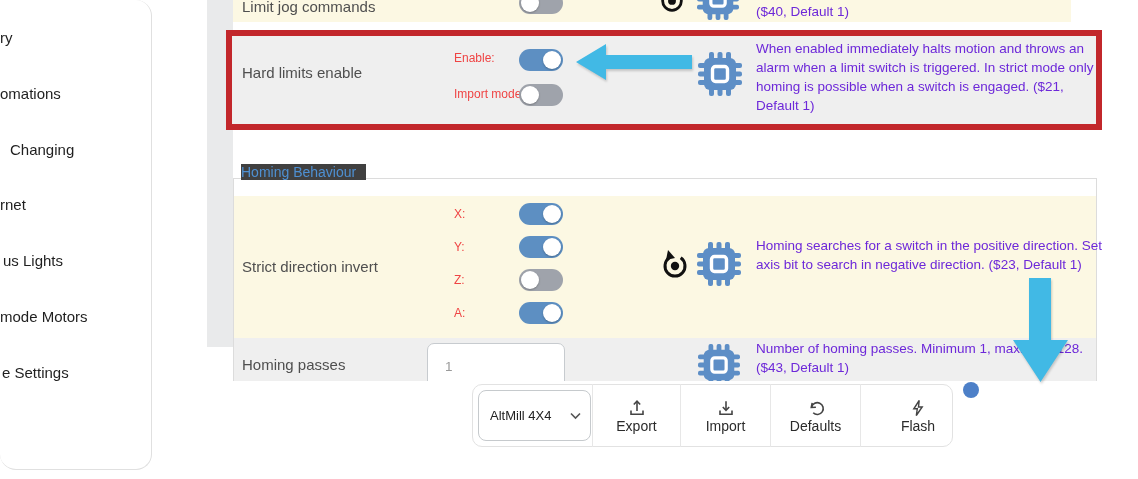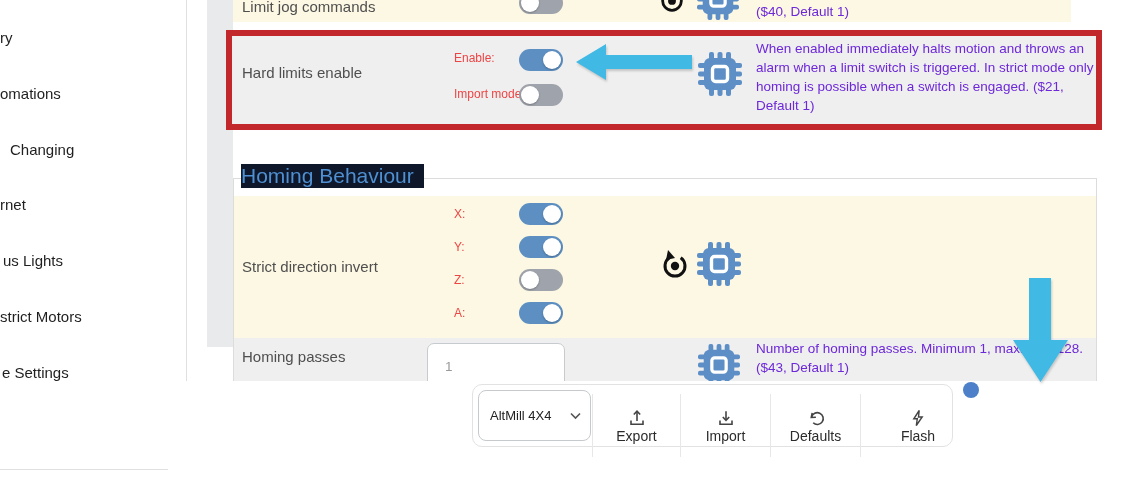--- a/index.html
+++ b/index.html
@@ -2,41 +2,41 @@
 <html><head>
 <meta charset="utf-8">
 <style>
   * { margin:0; padding:0; box-sizing:border-box; }
   html,body { width:1138px; height:479px; background:#ffffff; overflow:hidden;
               font-family:"Liberation Sans", sans-serif; }
   #screen { position:relative; width:1138px; height:479px; background:#fff; }
   .abs { position:absolute; }
 
   
-  .sidebar { left:0; top:0; width:187px; height:470px; background:#fff;
-             border-right:1px solid #e0e0e0; border-bottom:1px solid #e0e0e0; z-index:5; }
+  .sidebar { left:0; top:0; width:152px; height:470px; background:#fff;
+             border-right:1px solid #e0e0e0; border-bottom:1px solid #e0e0e0; z-index:5;border-radius:16px; }
   .side-item { position:absolute; font-size:15px; color:#1f1f1f; white-space:nowrap; cursor:pointer; }
 
   .gutter { left:207px; top:0; width:26px; height:347px; background:#e9eaeb; z-index:1; }
 
   
   .row-cream { background:#fcf8e3; z-index:2; }
   .row-gray  { background:#efefef; z-index:2; }
   .row-label { font-size:15px; color:#4f4f4f; white-space:nowrap; z-index:4; }
   .sub-label { font-size:12px; color:#ef4444; white-space:nowrap; z-index:4; }
   .desc { font-size:13.5px; line-height:19px; color:#6d28d9; z-index:4; }
 
   .highlight-box { left:226px; top:30px; width:876px; height:100px;
                    border:6px solid #c2272b; background:#efefef; z-index:3; }
 
   
   .fieldset { left:233px; top:178px; width:864px; height:205px;
               border-top:1px solid #dcdcdc; border-left:1px solid #dcdcdc;
               border-right:1px solid #dcdcdc; z-index:2; }
-  .legend { left:241px; top:164px; font-size:21px; color:#4e90d2; background:#0f172a;
+  .legend { left:241px; top:164px; font-size:14px; color:#4e90d2; background:#404040;
             padding:0 10px 0 0; z-index:4; white-space:nowrap; }
 
   
   .toggle { width:44px; height:22px; border-radius:11px; z-index:5; cursor:pointer; }
   .toggle .knob { position:absolute; top:2px; width:18px; height:18px; border-radius:50%;
                   background:#fff; box-shadow:0 1px 2px rgba(0,0,0,.25); }
   .toggle.on  { background:#5d8fc2; }
   .toggle.on .knob { right:2px; }
   .toggle.off { background:#9fa3ab; }
   .toggle.off .knob { left:2px; }
@@ -46,21 +46,21 @@
                padding-left:17px; z-index:4; font-family:"Liberation Sans", sans-serif; }
 
   
   .footer { left:168px; top:381px; width:970px; height:98px; background:#fff; z-index:30; }
   .toolbar { left:472px; top:384px; width:481px; height:63px; background:#fff;
              border:1px solid #e2e2e2; border-radius:10px; z-index:31; }
   .profile { left:478px; top:390px; width:113px; height:51px; border:1px solid #c6cacd;
              border-radius:8px; background:#fff; z-index:33; cursor:pointer;
              display:flex; align-items:center; padding:0 9px 0 11px; }
   .profile .plabel { font-size:13px; color:#222; flex:1; white-space:nowrap; }
-  .tbtn { top:394px; height:63px; z-index:32; border-left:1px solid #e7e7e7; background:transparent;
+  .tbtn { top:384px; height:63px; z-index:32; border-left:1px solid #e7e7e7; background:transparent;
           display:flex; flex-direction:column; align-items:center; justify-content:center;
           gap:0; cursor:pointer; }
   .tbtn .tlabel { font-size:14px; color:#2b2b2b; white-space:nowrap; }
   .apply { left:967px; top:387px; width:146px; height:59px; background:#198754; border-radius:8px;
            z-index:33; display:flex; align-items:center; justify-content:center; cursor:pointer; }
   .apply .alabel { font-size:19px; color:#fff; white-space:nowrap; }
   .dot { left:963px; top:382px; width:16px; height:16px; border-radius:50%;
          background:#4d80c8; z-index:46; }
 
   .arrow { z-index:50; filter:drop-shadow(1px 2px 1px rgba(0,0,0,.18)); }
@@ -70,21 +70,21 @@
 <body>
 
 <div id="screen">
 
   <div class="abs sidebar">
     <div class="side-item" style="left:0;top:29px">ry</div>
     <div class="side-item" style="left:0;top:85px">omations</div>
     <div class="side-item" style="left:10px;top:141px">Changing</div>
     <div class="side-item" style="left:0;top:196px">rnet</div>
     <div class="side-item" style="left:3px;top:252px">us Lights</div>
-    <div class="side-item" style="left:0;top:308px">strict Motors</div>
+    <div class="side-item" style="left:0;top:308px">mode Motors</div>
     <div class="side-item" style="left:2px;top:364px">e Settings</div>
   </div>
 
   <div class="abs gutter"></div>
 
   <div class="abs row-cream" style="left:233px;top:0;width:838px;height:22px"></div>
   <div class="abs row-label" style="left:242px;top:-2px">Limit jog commands</div>
   <div class="abs toggle off" style="left:519px;top:-8px">
       <span class="knob"></span>
     </div>
@@ -196,23 +196,24 @@
           <rect x="0" y="19.5" width="9" height="5" rx="2"></rect>
           <rect x="0" y="28" width="9" height="5" rx="2"></rect>
         <rect x="35" y="11" width="9" height="5" rx="2"></rect>
           <rect x="35" y="19.5" width="9" height="5" rx="2"></rect>
           <rect x="35" y="28" width="9" height="5" rx="2"></rect>
         <rect x="6" y="6" width="32" height="32" rx="6"></rect>
       </g>
       <rect x="14.5" y="14.5" width="15" height="15" rx="3" fill="none" stroke="#fff" stroke-width="3.4"></rect>
     </svg>
   </div>
+  <div class="abs desc" style="left:756px;top:236px;width:356px">Homing searches for a switch in the positive direction. Set axis bit to search in negative direction. ($23, Default 1)</div>
 
   <div class="abs row-gray" style="left:234px;top:338px;width:862px;height:45px"></div>
-  <div class="abs row-label" style="left:242px;top:348px">Homing passes</div>
+  <div class="abs row-label" style="left:242px;top:356px">Homing passes</div>
   <input class="abs num-input" value="1" style="">
   <div class="abs" style="left:698px;top:344px;z-index:4">
     <svg width="42" height="42" viewBox="0 0 44 44">
       <g fill="#5d8ec6">
         <rect x="11" y="0" width="5" height="9" rx="2"></rect>
           <rect x="19.5" y="0" width="5" height="9" rx="2"></rect>
           <rect x="28" y="0" width="5" height="9" rx="2"></rect>
         <rect x="11" y="35" width="5" height="9" rx="2"></rect>
           <rect x="19.5" y="35" width="5" height="9" rx="2"></rect>
           <rect x="28" y="35" width="5" height="9" rx="2"></rect>

